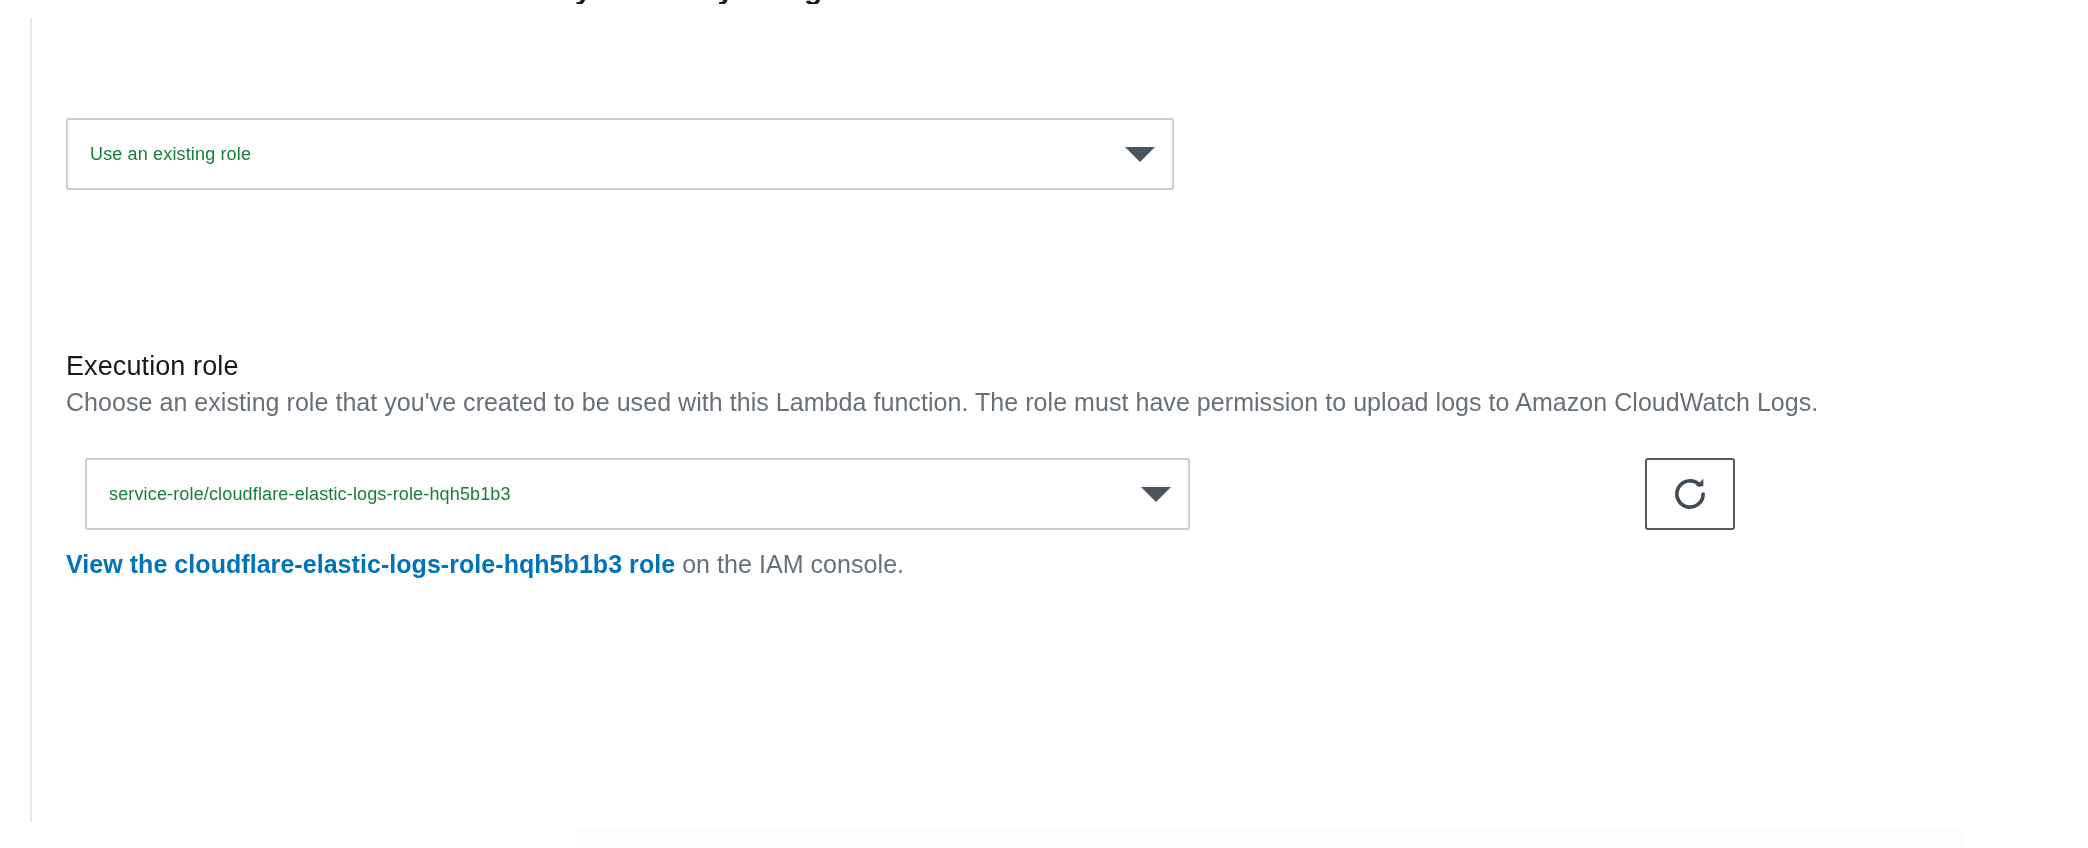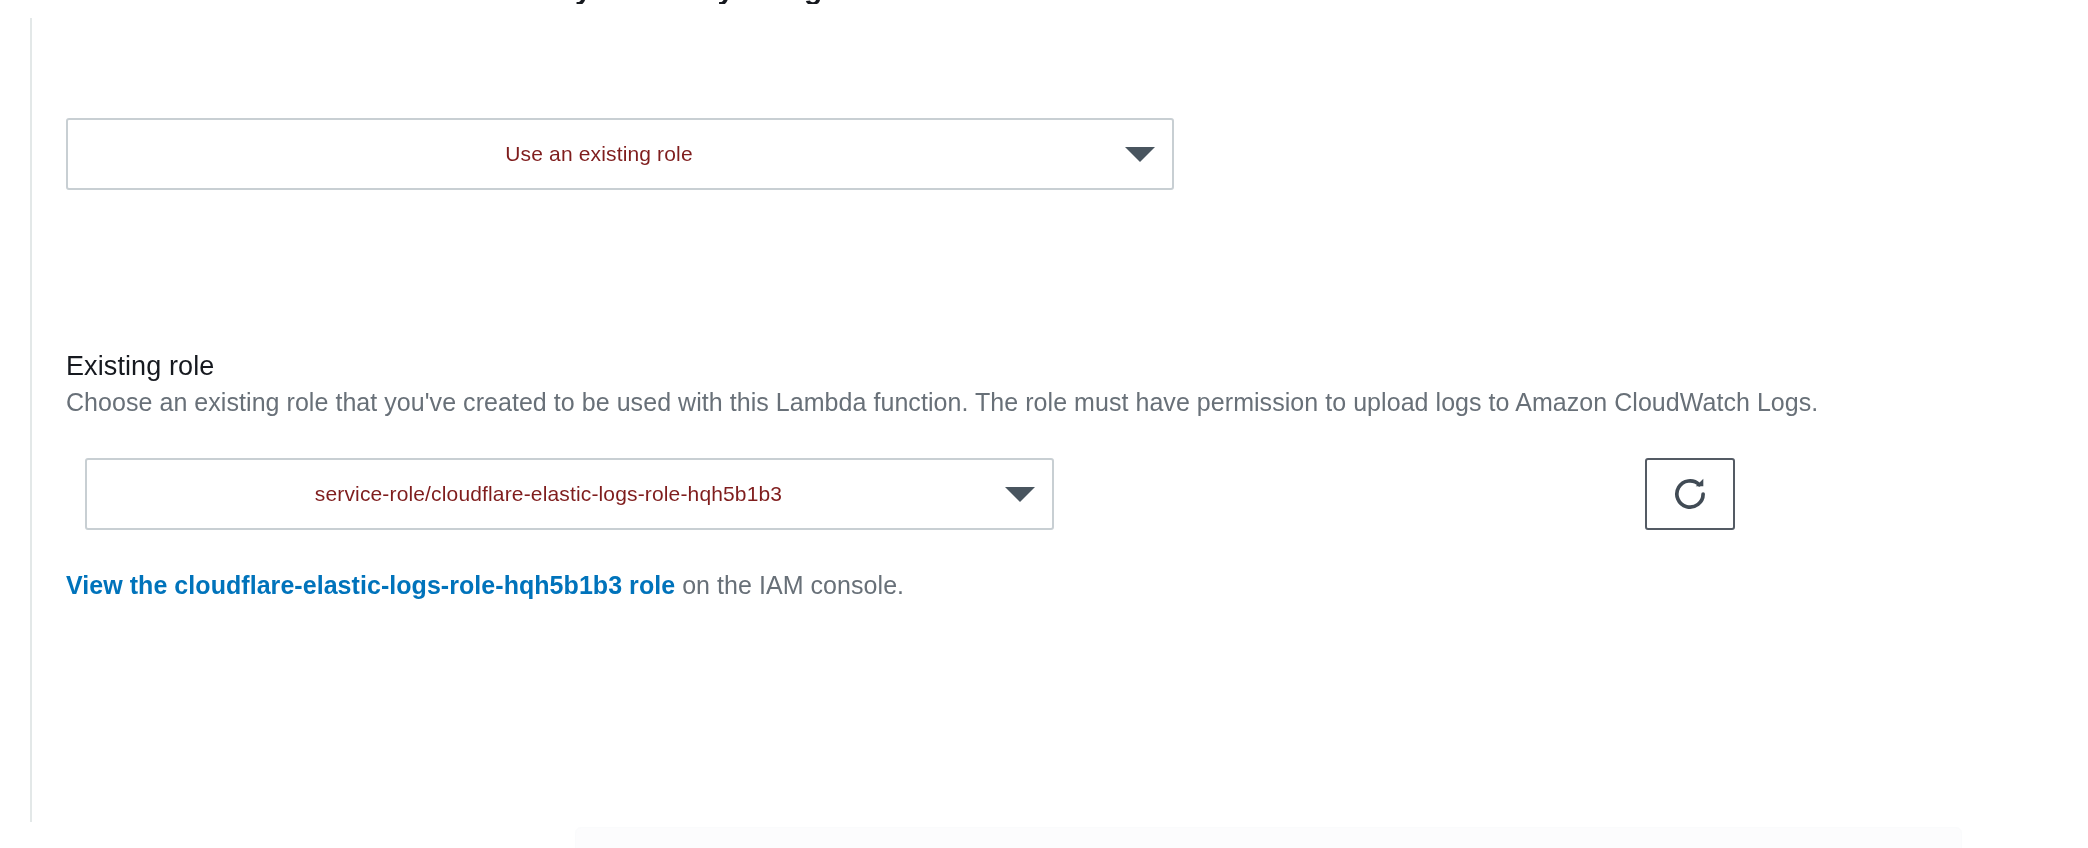--- a/index.html
+++ b/index.html
@@ -110,27 +110,26 @@
     border: 2px solid #c8cfd3;
     border-radius: 3px;
     height: 72px;
     display: flex;
     align-items: center;
     cursor: pointer;
   }
   .select-value {
     flex: 1 1 auto;
     padding-left: 22px;
-    font-size: 21px;
-    color: #7f1d1d;
+    font-size: 18px;
+    color: #15803d;
     letter-spacing: .15px;
     white-space: nowrap;
     overflow: hidden;
     text-overflow: ellipsis;
-    text-align: center;
   }
   .select-arrow {
     flex: 0 0 auto;
     width: 64px;
     display: flex;
     align-items: center;
     justify-content: center;
   }
   .select-arrow i {
     display: block;
@@ -182,40 +181,40 @@
     <div class="card-body">
 
 
       <div class="select" style="left:34px; top:100px; width:1108px;">
         <div class="select-value">Use an existing role</div>
         <div class="select-arrow">
             <i></i>
           </div>
       </div>
 
-      <div class="field-label" style="left:34px; top:335px;">Existing role</div>
+      <div class="field-label" style="left:34px; top:335px;">Execution role</div>
 
       <div class="desc wrap" style="left:34px; top:366px; width:1972px;">Choose an existing role that you've created to be used with this Lambda function. The role must have permission to upload logs to Amazon CloudWatch Logs.</div>
 
-      <div class="select" style="left:53px; top:440px; width:969px;">
+      <div class="select" style="left:53px; top:440px; width:1105px;">
         <div class="select-value">service-role/cloudflare-elastic-logs-role-hqh5b1b3</div>
         <div class="select-arrow">
             <i></i>
           </div>
       </div>
 
       <div class="icon-btn" style="left:1613px; top:440px;">
         <span>
           <svg width="42" height="42" viewBox="0 0 24 24" fill="none" stroke="#414b55" stroke-width="2.1" stroke-linecap="round" stroke-linejoin="round">
             <path d="M19.5 12a7.5 7.5 0 1 1-2.2-5.3"></path>
             <polyline points="19.6,3.3 19.6,7.6 15.3,7.6" fill="#414b55" stroke="none"></polyline>
           </svg>
         </span>
       </div>
 
-      <div class="desc" style="left:34px; top:528px;margin-top:21px;"><a class="link" href="#">View the cloudflare-elastic-logs-role-hqh5b1b3 role</a><span> on the IAM console.</span></div>
+      <div class="desc" style="left:34px; top:528px;"><a class="link" href="#">View the cloudflare-elastic-logs-role-hqh5b1b3 role</a><span> on the IAM console.</span></div>
 
     </div>
   </div>
 
   <div class="card-below"></div>
 
 </div>
 
 </body></html>

